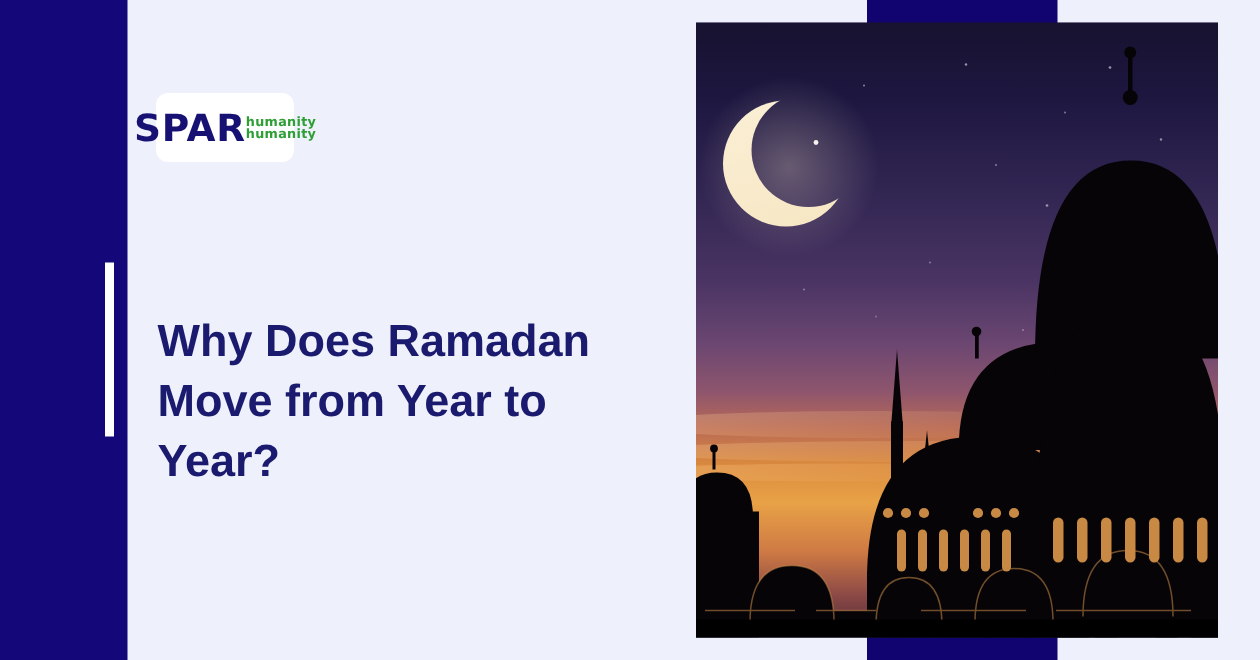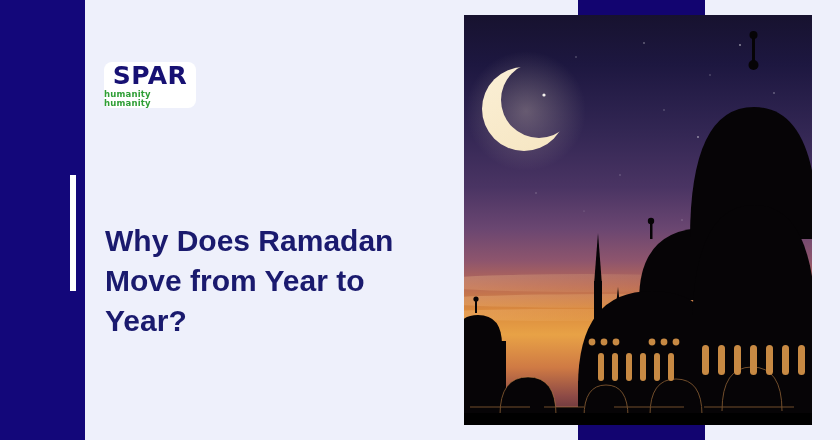--- a/index.html
+++ b/index.html
@@ -63,21 +63,20 @@
   
   .logo {
     position: absolute;
     left: 104px;
     top: 62px;
     width: 92px;
     height: 46px;
     background: #ffffff;
     border-radius: 8px;
     display: flex;
-    flex-direction: column;
     align-items: center;
     justify-content: center;
     line-height: 1;
   }
   .logo-word {
     font-family: "DejaVu Sans", sans-serif;
     font-weight: bold;
     font-size: 25px;
     letter-spacing: 0.5px;
     color: #171173;
@@ -96,21 +95,20 @@
     position: absolute;
     left: 105px;
     top: 208px;
     width: 340px;
     font-family: "Liberation Sans", sans-serif;
     font-weight: bold;
     font-size: 30px;
     line-height: 40px;
     color: #1a1a6e;
     white-space: pre-line;
-    margin-top: 13px;
   }
 
   
   .photo {
     position: absolute;
     left: 464px;
     top: 15px;
     width: 348px;
     height: 410px;
     overflow: hidden;

